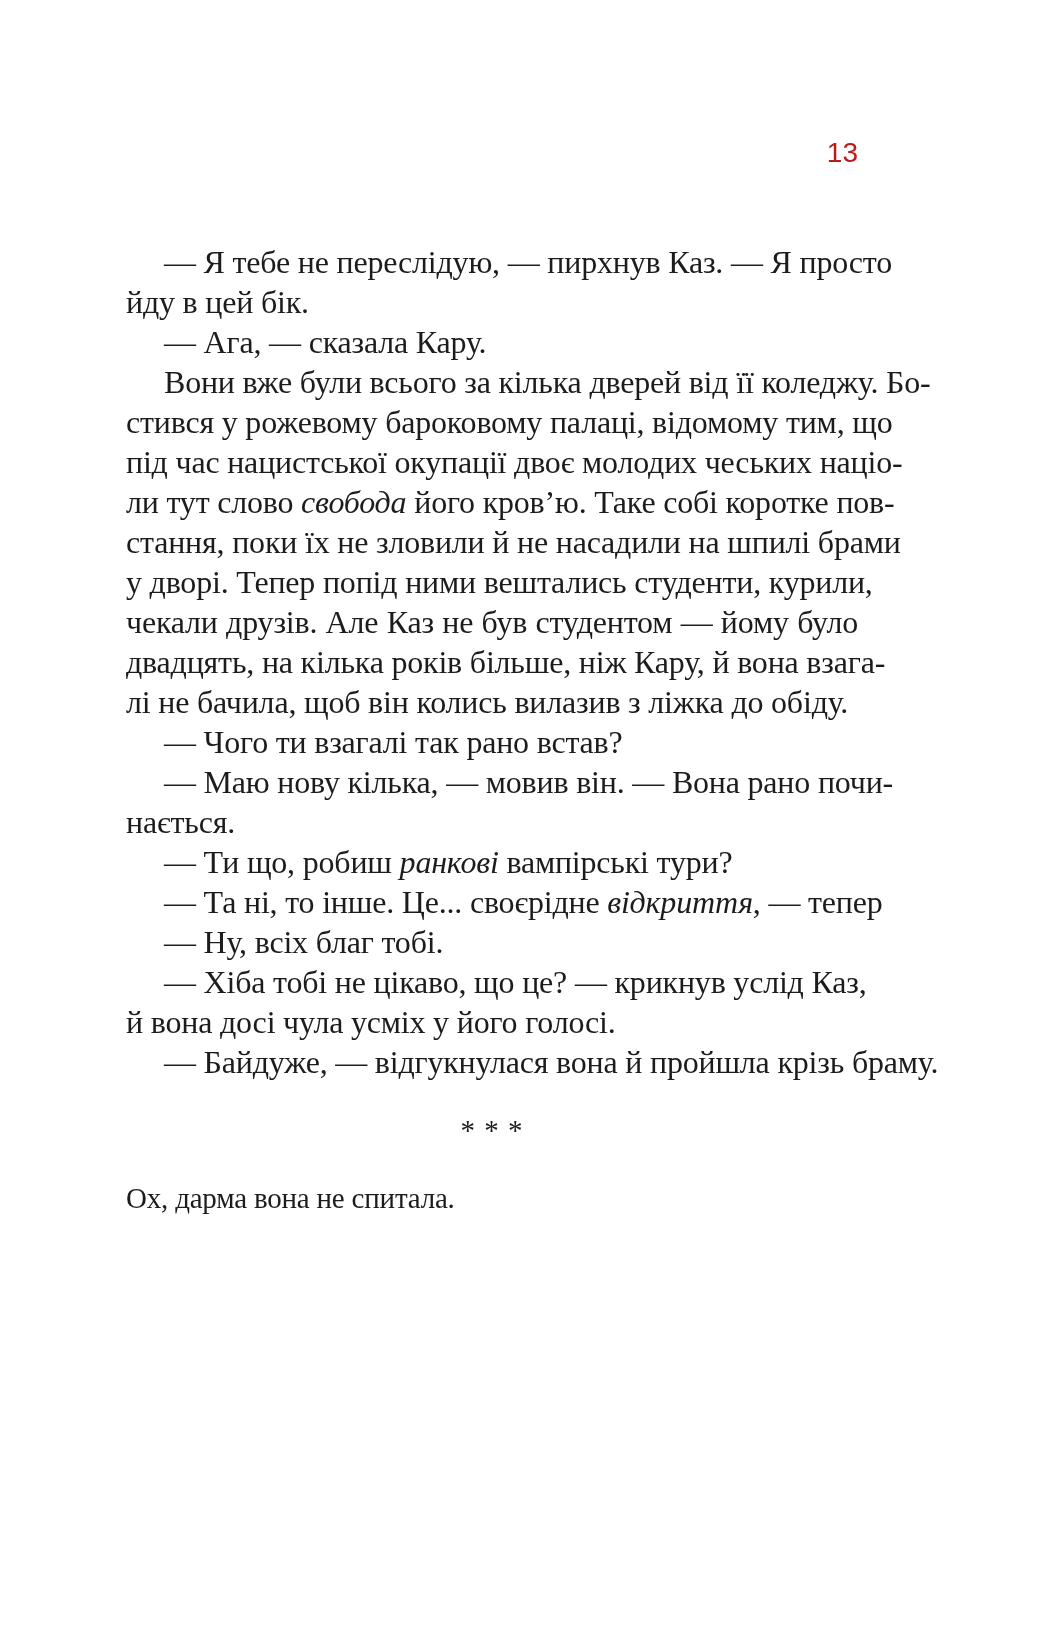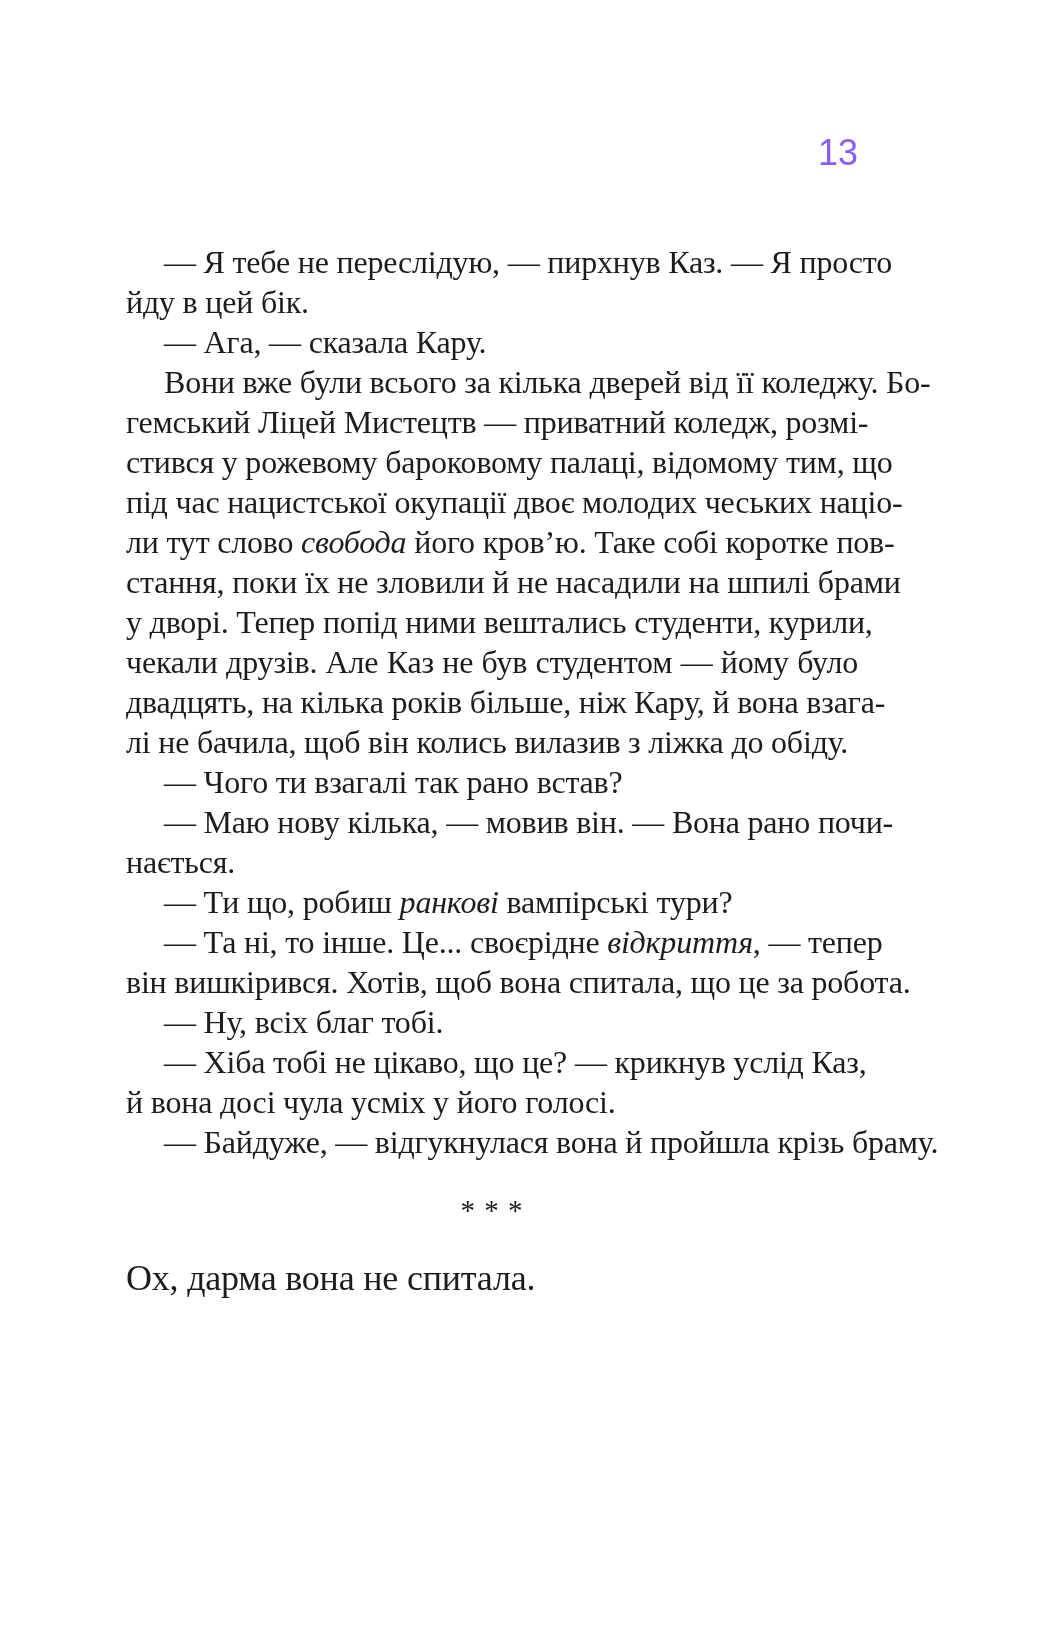--- a/index.html
+++ b/index.html
@@ -9,24 +9,24 @@
     height: 1630px;
     box-sizing: border-box;
     background: #ffffff;
     padding: 136px 182px 0 126px;
     overflow: hidden;
     font-family: "Liberation Serif", serif;
     color: #1c1c1c;
   }
   .page-number {
     font-family: "Liberation Sans", sans-serif;
-    font-size: 36px;
+    font-size: 28px;
     line-height: 34px;
     text-align: right;
-    color: #8b5cf6;
+    color: #b91c1c;
   }
   .text-block {
     margin-top: 72px;
     font-size: 32px;
     line-height: 40px;
     letter-spacing: -0.2px;
   }
   .para { margin: 0; }
   .line {
     white-space: nowrap;
@@ -37,42 +37,41 @@
   em { font-style: italic; }
   .separator {
     margin-top: 28px;
     font-size: 29px;
     line-height: 40px;
     text-align: center;
     letter-spacing: 1px;
   }
   .closing-block {
     margin-top: 28px;
-    font-size: 36px;
+    font-size: 29px;
     line-height: 40px;
     letter-spacing: -0.2px;
   }
 </style>
 </head>
 <body>
 
 <div class="page">
   <div class="page-number">13</div>
 
   <div class="text-block">
       <div class="para">
         <div class="line jst ind"><span>— Я тебе не переслідую, — пирхнув Каз. — Я просто</span></div>
         <div class="line"><span>йду в цей бік.</span></div>
       </div>
       <div class="para">
         <div class="line ind"><span>— Ага, — сказала Кару.</span></div>
       </div>
       <div class="para">
         <div class="line jst ind"><span>Вони вже були всього за кілька дверей від її коледжу. Бо-</span></div>
-        <div class="line jst"><span>гемський Ліцей Мистецтв — приватний коледж, розмі-</span></div>
         <div class="line jst"><span>стився у рожевому бароковому палаці, відомому тим, що</span></div>
         <div class="line jst"><span>під час нацистської окупації двоє молодих чеських націо-</span></div>
         <div class="line jst"><span>ли тут слово </span><em>свобода</em><span> його кров’ю. Таке собі коротке пов-</span></div>
         <div class="line jst"><span>стання, поки їх не зловили й не насадили на шпилі брами</span></div>
         <div class="line jst"><span>у дворі. Тепер попід ними вештались студенти, курили,</span></div>
         <div class="line jst"><span>чекали друзів. Але Каз не був студентом — йому було</span></div>
         <div class="line jst"><span>двадцять, на кілька років більше, ніж Кару, й вона взага-</span></div>
         <div class="line"><span>лі не бачила, щоб він колись вилазив з ліжка до обіду.</span></div>
       </div>
       <div class="para">
@@ -80,21 +79,20 @@
       </div>
       <div class="para">
         <div class="line jst ind"><span>— Маю нову кілька, — мовив він. — Вона рано почи-</span></div>
         <div class="line"><span>нається.</span></div>
       </div>
       <div class="para">
         <div class="line ind"><span>— Ти що, робиш </span><em>ранкові</em><span> вампірські тури?</span></div>
       </div>
       <div class="para">
         <div class="line jst ind"><span>— Та ні, то інше. Це... своєрідне </span><em>відкриття</em><span>, — тепер</span></div>
-        <div class="line"><span>він вишкірився. Хотів, щоб вона спитала, що це за робота.</span></div>
       </div>
       <div class="para">
         <div class="line ind"><span>— Ну, всіх благ тобі.</span></div>
       </div>
       <div class="para">
         <div class="line jst ind"><span>— Хіба тобі не цікаво, що це? — крикнув услід Каз,</span></div>
         <div class="line"><span>й вона досі чула усміх у його голосі.</span></div>
       </div>
       <div class="para">
         <div class="line ind"><span>— Байдуже, — відгукнулася вона й пройшла крізь браму.</span></div>

